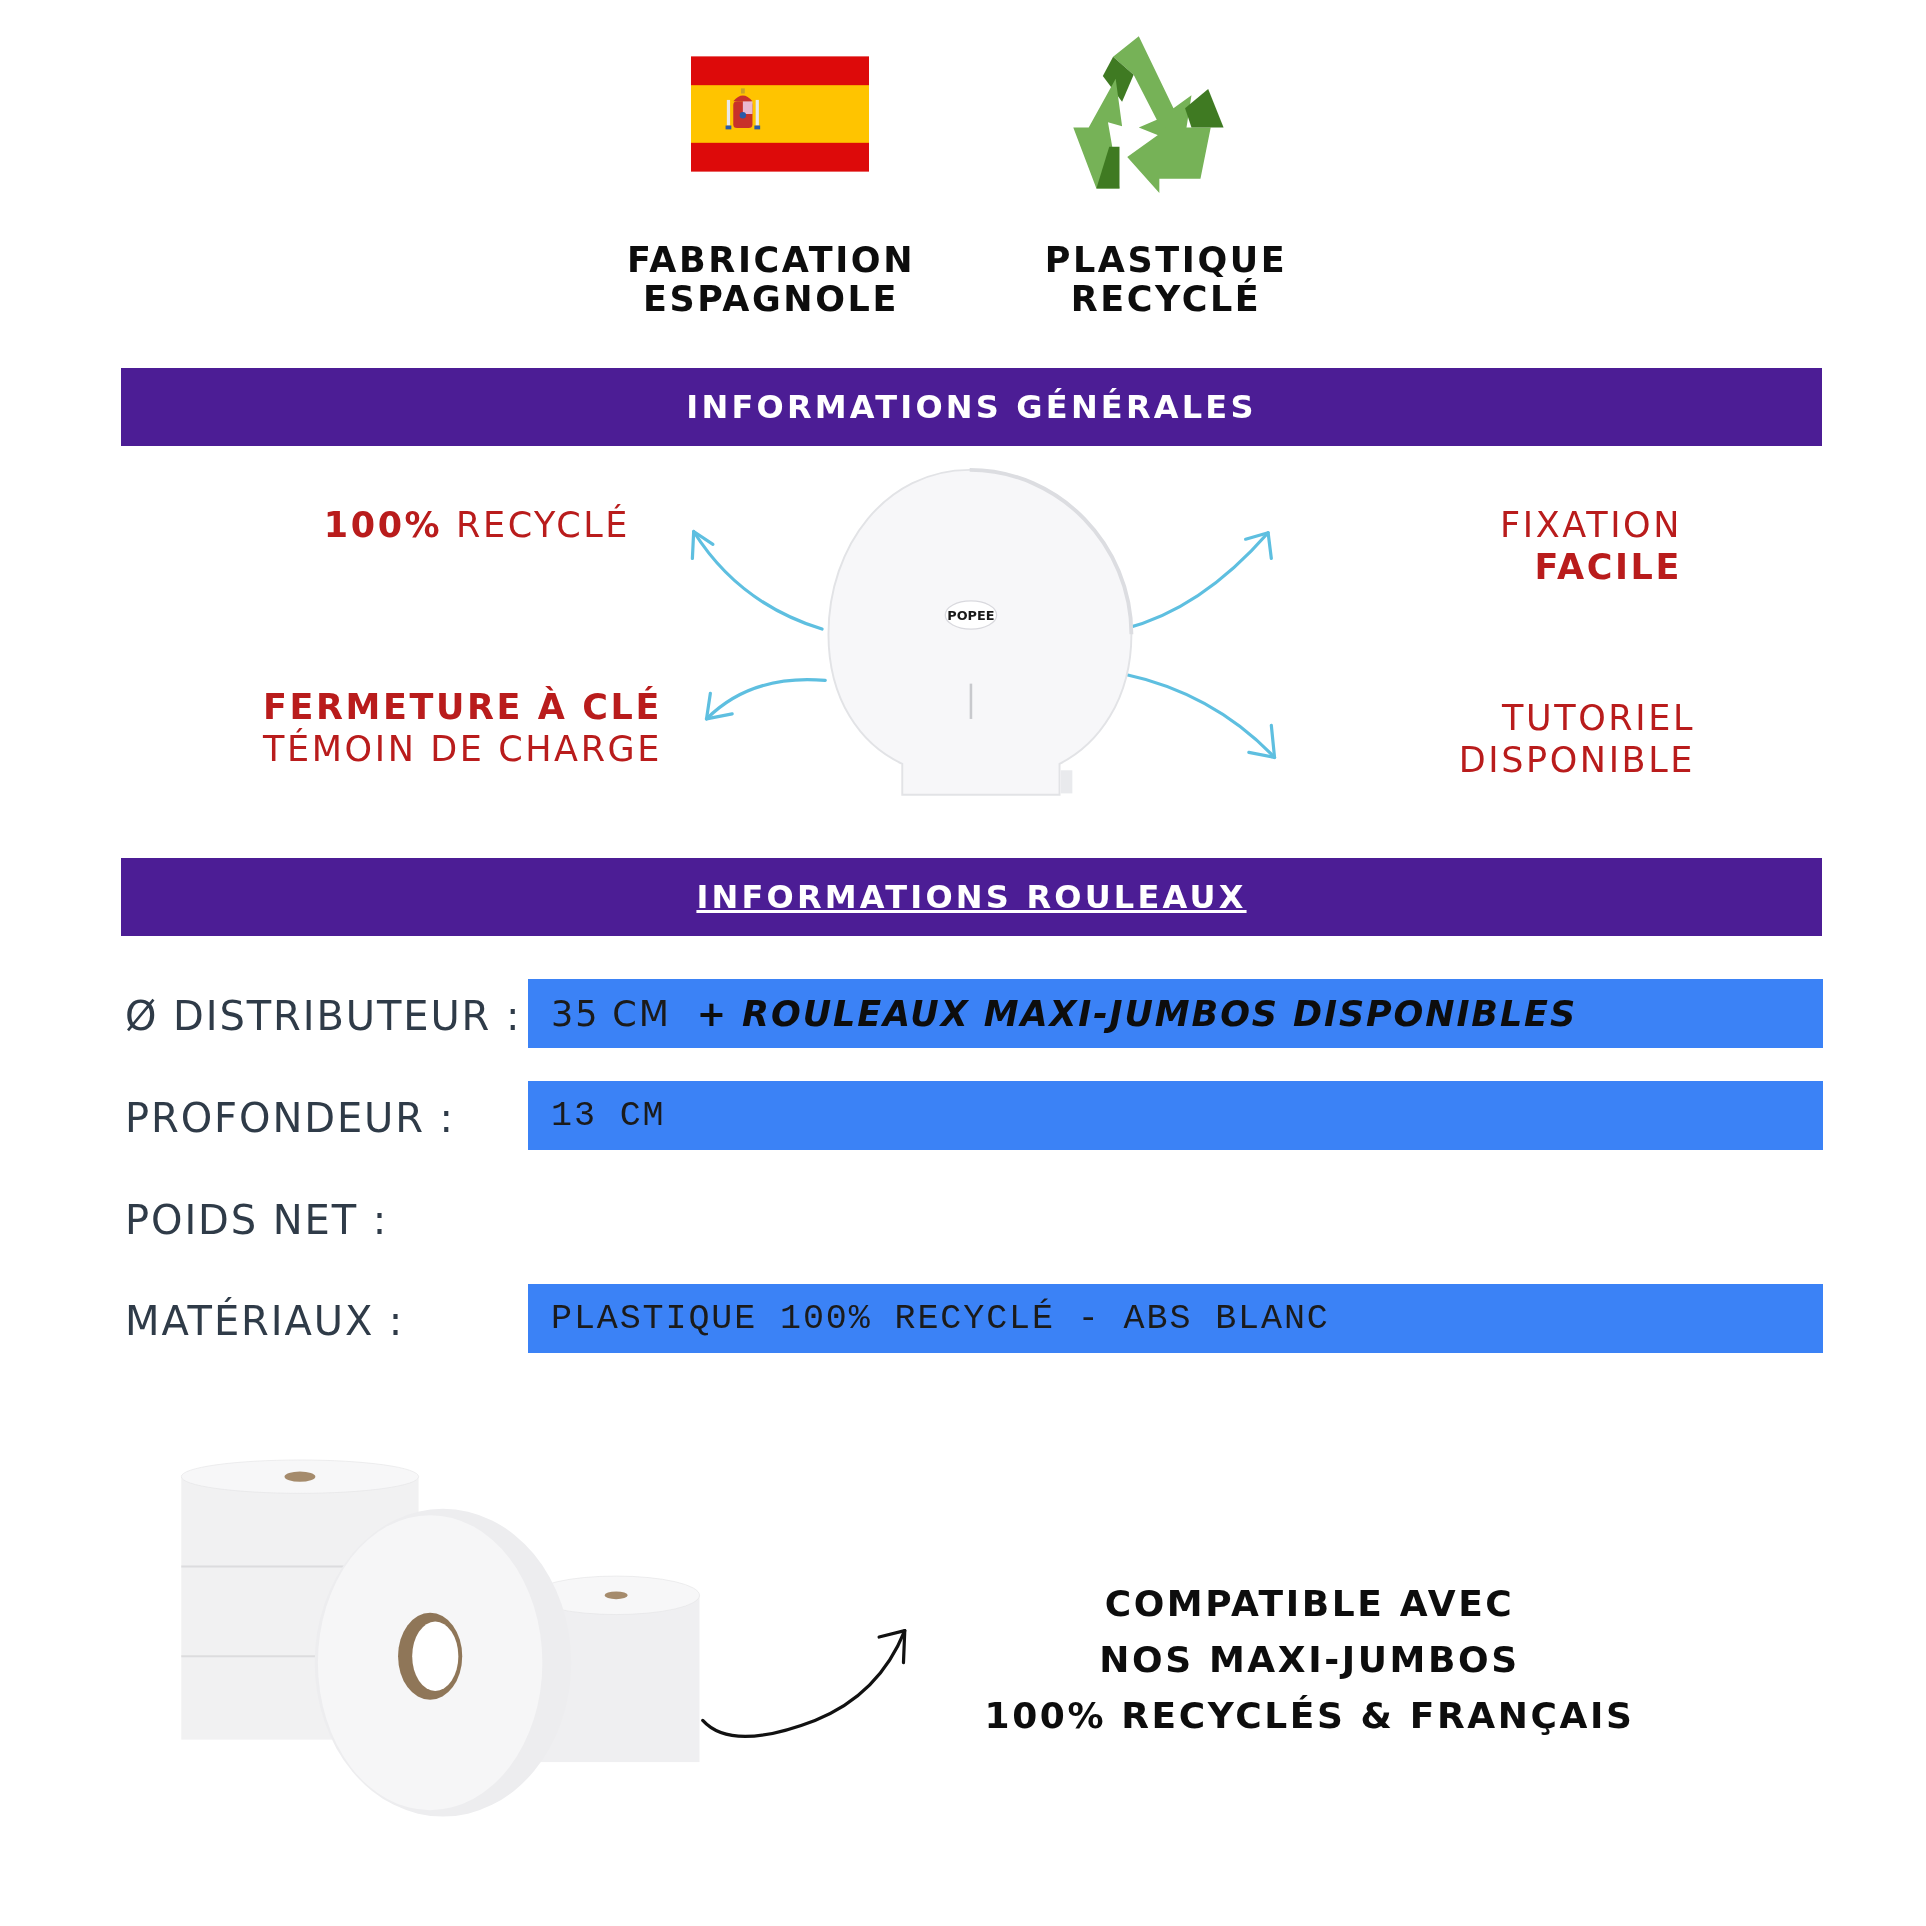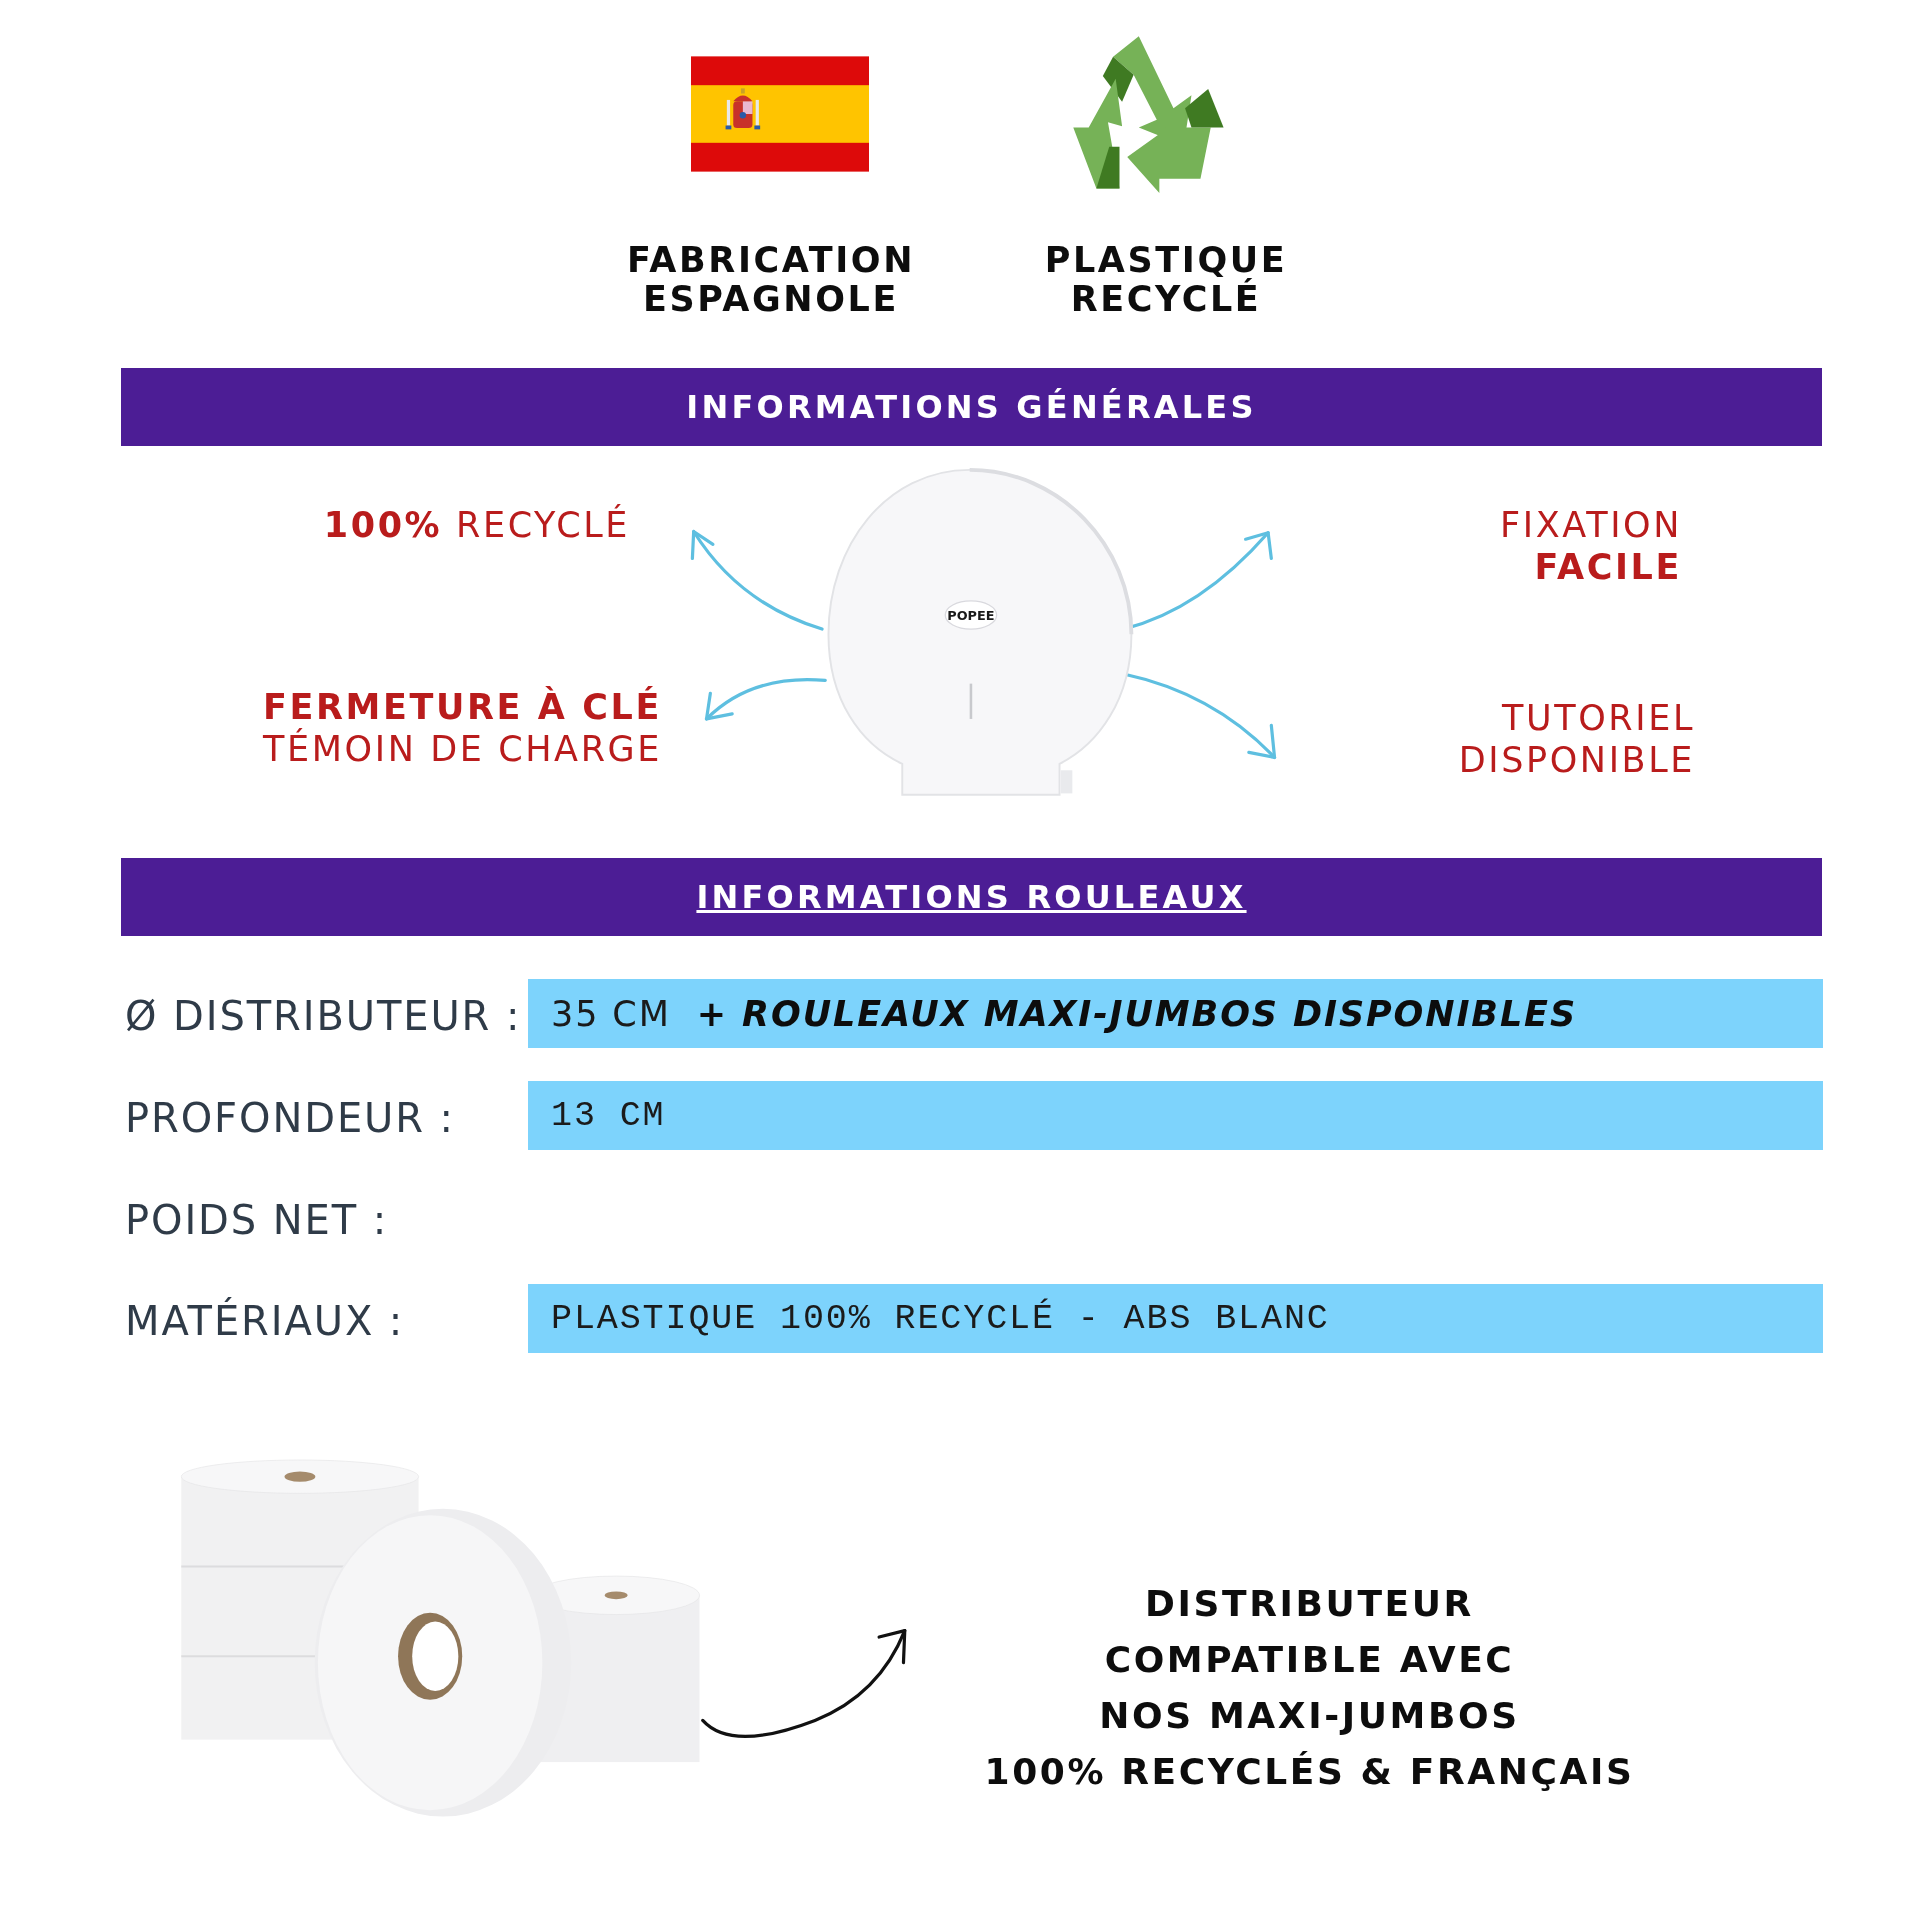--- a/index.html
+++ b/index.html
@@ -31,21 +31,21 @@
   #feat-bl { left: 161px; top: 686px; width: 501px; }
   #feat-tr { left: 1348px; top: 504px; width: 334px; }
   #feat-br { left: 1335px; top: 697px; width: 360px; }
   .feature .line { display: block; }
 
   .dispenser { left: 668px; top: 462px; width: 629px; height: 347px; }
 
   
   .spec-row { left: 125px; width: 1701px; height: 69px; }
   .spec-label { position: absolute; left: 0; top: 14px; font-size: 40px; letter-spacing: 1.9px; color: #2f3b48; }
-  .spec-value { position: absolute; left: 403px; top: 0; width: 1295px; height: 69px; background: #7dd3fc;
+  .spec-value { position: absolute; left: 403px; top: 0; width: 1295px; height: 69px; background: #3b82f6;
                 box-sizing: border-box; padding-left: 23px; font-size: 35px; letter-spacing: 1.9px; color: #1b1b1b;
                 display: flex; align-items: center; }
   .spec-value .extra { font-weight: bold; font-style: italic; margin-left: 26px; color: #0d0d0d; letter-spacing: 1.9px; }
   #row1 { top: 979px; }
   #row2 { top: 1081px; }
   #row3 { top: 1183px; }
   #row4 { top: 1284px; }
   #row2 .spec-value, #row3 .spec-value, #row4 .spec-value { align-items: flex-start; padding-top: 15px; font-family: Liberation Mono, monospace; }
 
   
@@ -184,18 +184,17 @@
     <ellipse cx="408" cy="320" rx="36" ry="54" fill="#ffffff"></ellipse>
 
     <g fill="none" stroke="#111" stroke-width="5" stroke-linecap="round">
       <path d="M825 420 Q870 470 1000 420 Q1100 380 1140 280"></path>
       <path d="M1140 280 L1100 290 M1140 280 L1138 330"></path>
     </g>
   </svg>
 </div>
 
 <div class="abs compat">
-  <span>DISTRIBUTEUR</span>
   <span>COMPATIBLE AVEC</span>
   <span>NOS MAXI-JUMBOS</span>
   <span>100% RECYCLÉS &amp; FRANÇAIS</span>
 </div>
 
 
 </body></html>

